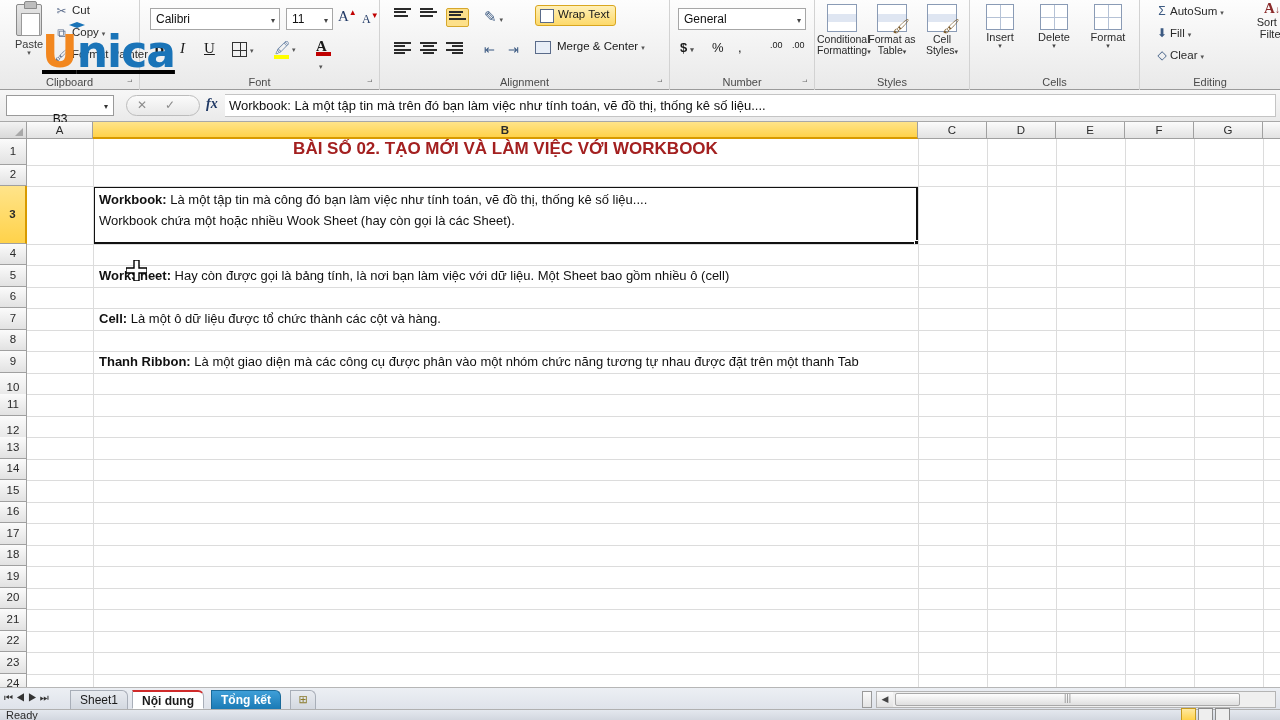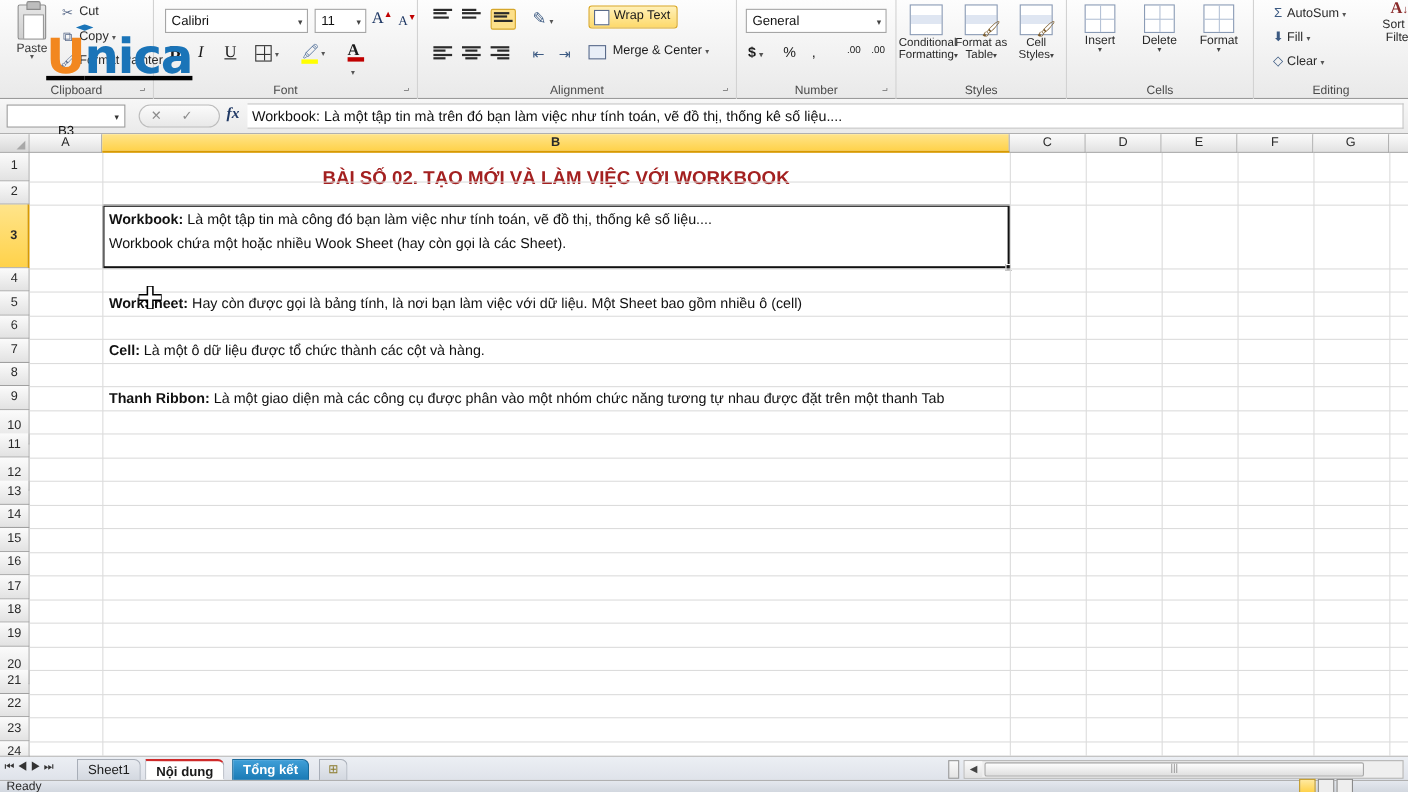--- a/index.html
+++ b/index.html
@@ -634,29 +634,29 @@
         <div class="rowhead" style="top: 234px; height: 31px;">10</div>
         <div class="rowhead" style="top: 255px; height: 22px;">11</div>
         <div class="rowhead" style="top: 277px; height: 30px; text-align: center;">12</div>
         <div class="rowhead" style="top: 298px; height: 22px;">13</div>
         <div class="rowhead" style="top: 320px; height: 21px;">14</div>
         <div class="rowhead" style="top: 341px; height: 22px;">15</div>
         <div class="rowhead" style="top: 363px; height: 21px;">16</div>
         <div class="rowhead" style="top: 384px; height: 22px;">17</div>
         <div class="rowhead" style="top: 406px; height: 21px;">18</div>
         <div class="rowhead" style="top: 427px; height: 22px;">19</div>
-        <div class="rowhead" style="top: 449px; height: 34px;">20</div>
+        <div class="rowhead" style="top: 449px; height: 21px;">20</div>
         <div class="rowhead" style="top: 470px; height: 22px;">21</div>
         <div class="rowhead" style="top: 492px; height: 21px;">22</div>
         <div class="rowhead" style="top: 513px; height: 22px;">23</div>
         <div class="rowhead" style="top: 535px; height: 21px;">24</div>
       </div>
     <div class="grid-area" id="gridarea">
 
-      <div class="title-cell" id="cell-b1" style="left: 66px; width: 825px; top: 13px;">BÀI SỐ 02. TẠO MỚI VÀ LÀM VIỆC VỚI WORKBOOK</div>
+      <div class="title-cell" id="cell-b1" style="left: 66px; width: 825px; top: 0;">BÀI SỐ 02. TẠO MỚI VÀ LÀM VIỆC VỚI WORKBOOK</div>
 
       <div class="cell-text" id="cell-b3l1" style="left: 72px; top: 53px;">
         <b>Workbook:</b><span> Là một tập tin mà công đó bạn làm việc như tính toán, vẽ đồ thị, thống kê số liệu....</span>
       </div>
       <div class="cell-text" id="cell-b3l2" style="left: 72px; top: 74px;">Workbook chứa một hoặc nhiều Wook Sheet (hay còn gọi là các Sheet).</div>
 
       <div class="cell-text" id="cell-b5" style="left: 72px; top: 129px;">
         <b>WorkSheet:</b><span> Hay còn được gọi là bảng tính, là nơi bạn làm việc với dữ liệu. Một Sheet bao gồm nhiều ô (cell)</span>
       </div>
       <div class="cell-text" id="cell-b9" style="left: 72px; top: 215px;">

